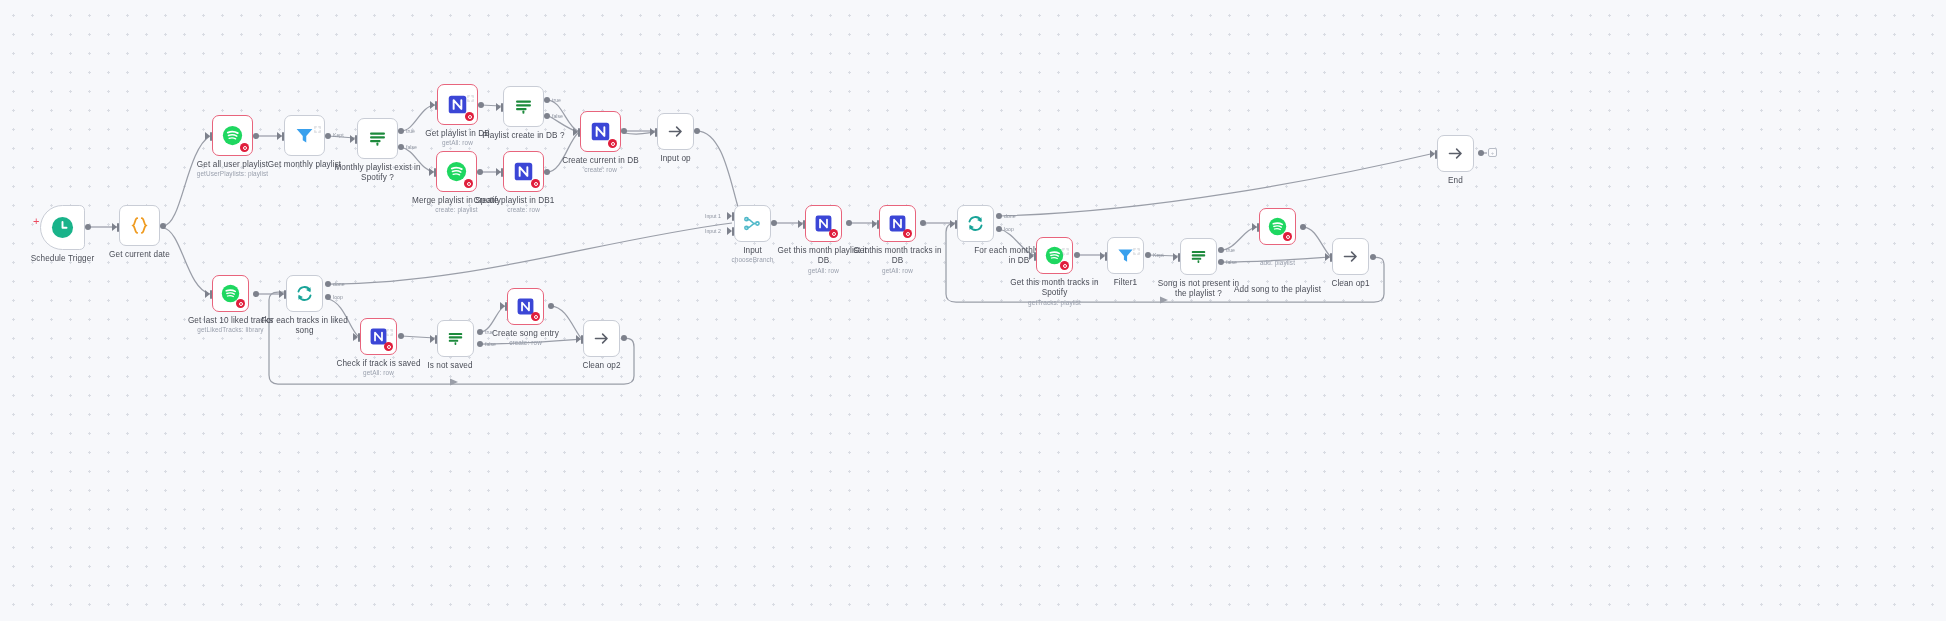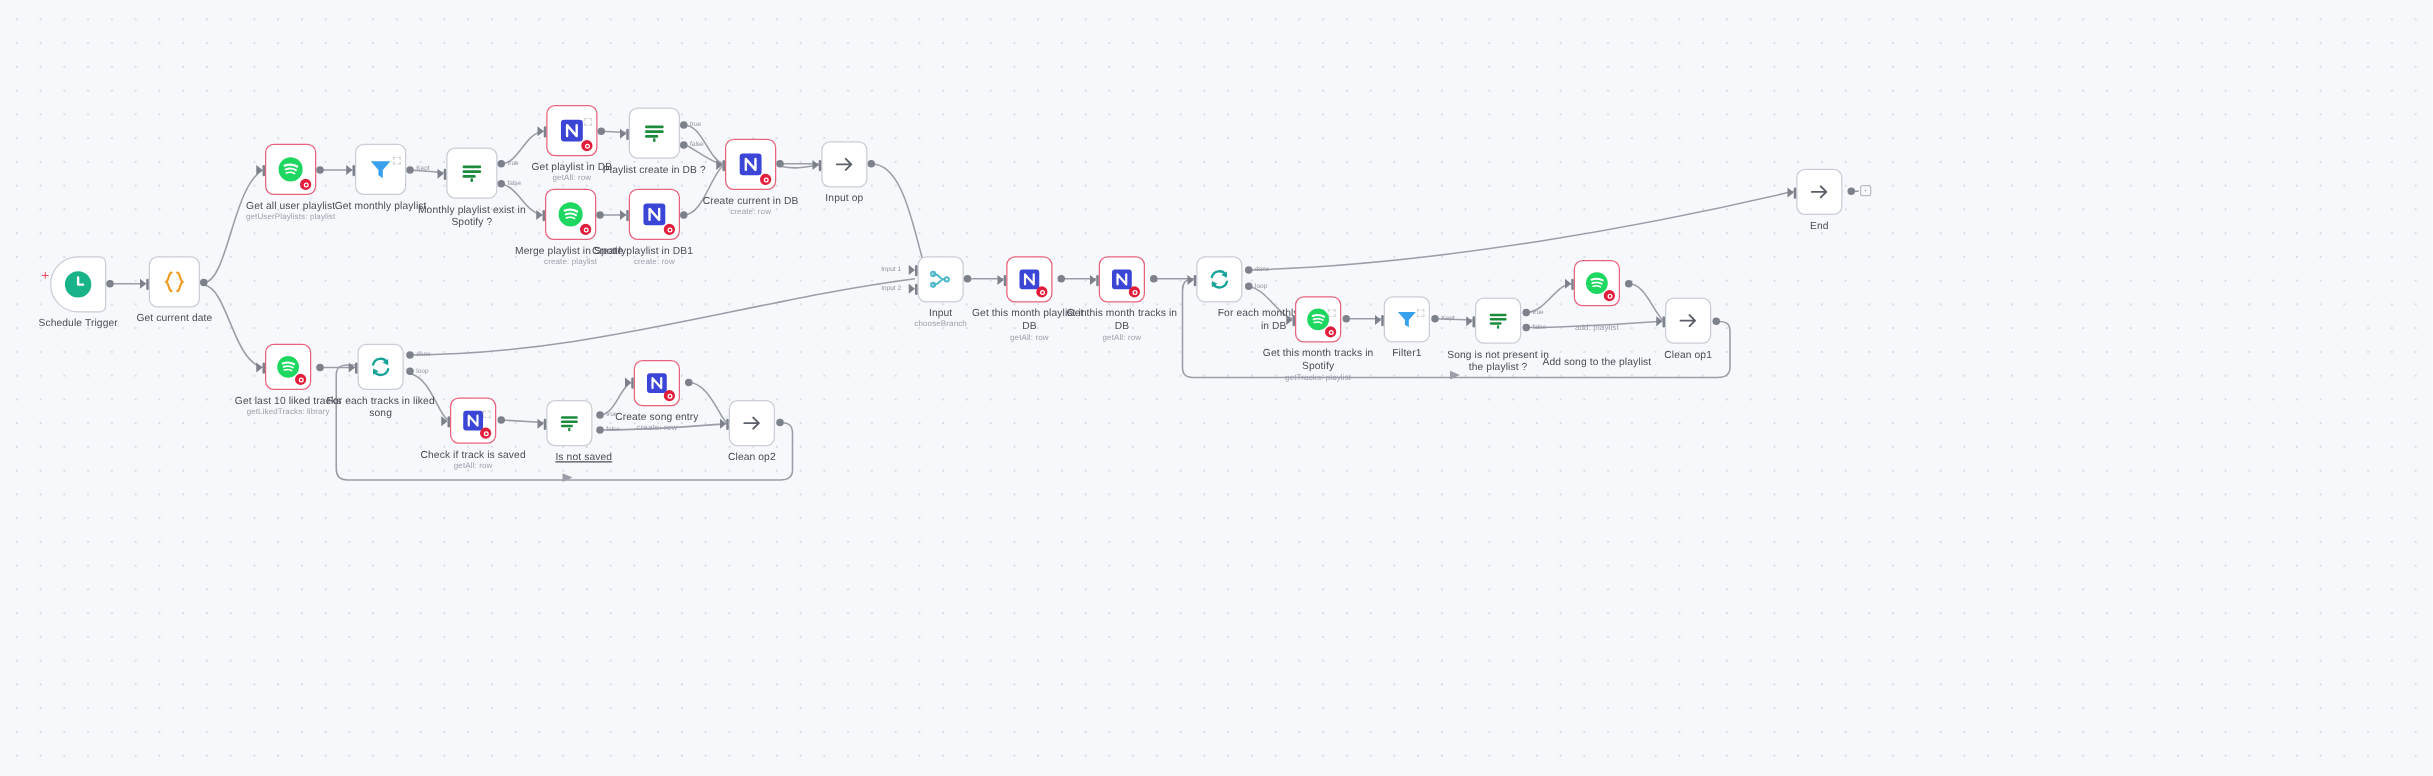--- a/index.html
+++ b/index.html
@@ -485,21 +485,21 @@
       <div class="node" style="left:437px; top:320px; width:37px; height:37px;">
         <div class="glyph">
           <svg width="19" height="19" viewBox="0 0 24 24">
             <rect x="3.5" y="5" width="17" height="2.6" rx="1.1" fill="#1d8a3c"></rect>
             <rect x="3.5" y="9.3" width="17" height="2.6" rx="1.1" fill="#1d8a3c"></rect>
             <rect x="3.5" y="13.6" width="12" height="2.6" rx="1.1" fill="#1d8a3c"></rect>
             <rect x="10.8" y="16.6" width="2.2" height="3.6" rx="0.9" fill="#1d8a3c"></rect>
           </svg>
         </div>
       </div>
-      <div class="label" style="left:402px; top:361px; width:130px;text-decoration:underline;">Is not saved</div>
+      <div class="label" style="left:385px; top:361px; width:130px;">Is not saved</div>
       <div class="node err" style="left:507px; top:288px; width:37px; height:37px;">
         <div class="glyph">
           <svg width="19" height="19" viewBox="0 0 24 24">
             <rect x="2" y="2" width="20" height="20" rx="3" fill="#3b46d6"></rect>
             <path d="M7.6 17 L7.6 7 L16.4 17 L16.4 7" fill="none" stroke="#fff" stroke-width="2.2" stroke-linejoin="round" stroke-linecap="round"></path>
           </svg>
         </div>
         <div class="errbadge"></div>
       </div>
       <div class="label" style="left:460.5px; top:329px; width:130px;">Create song entry</div>

